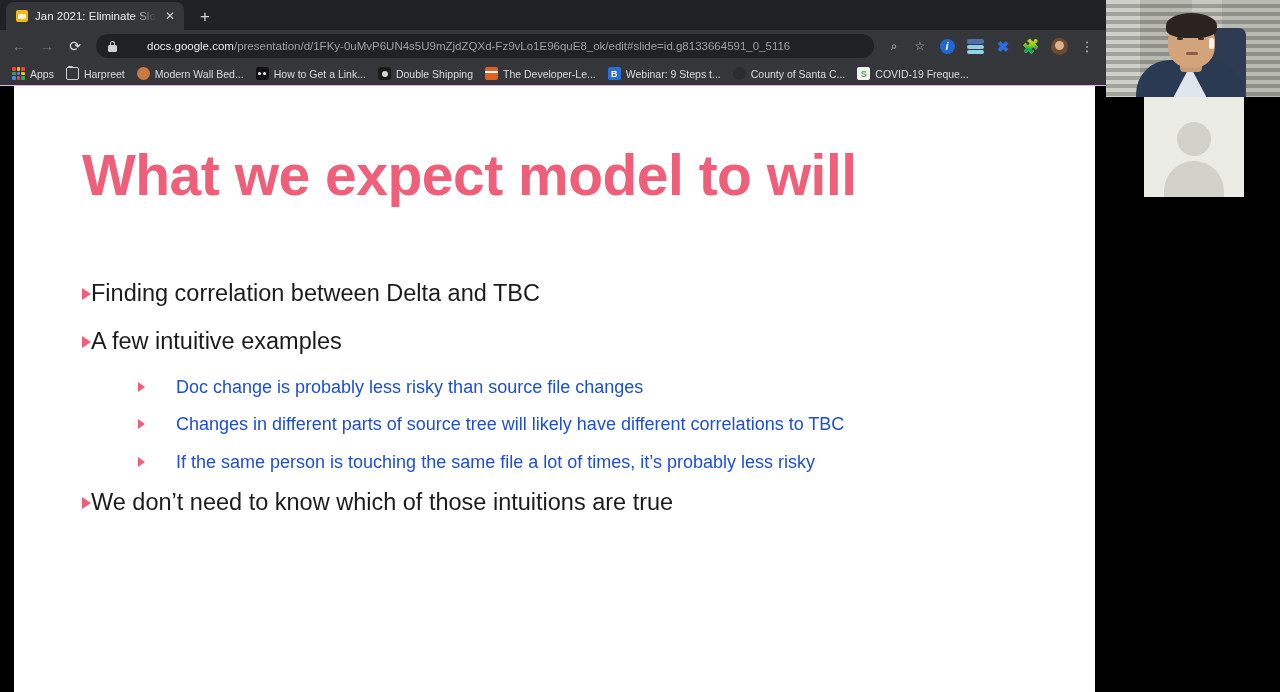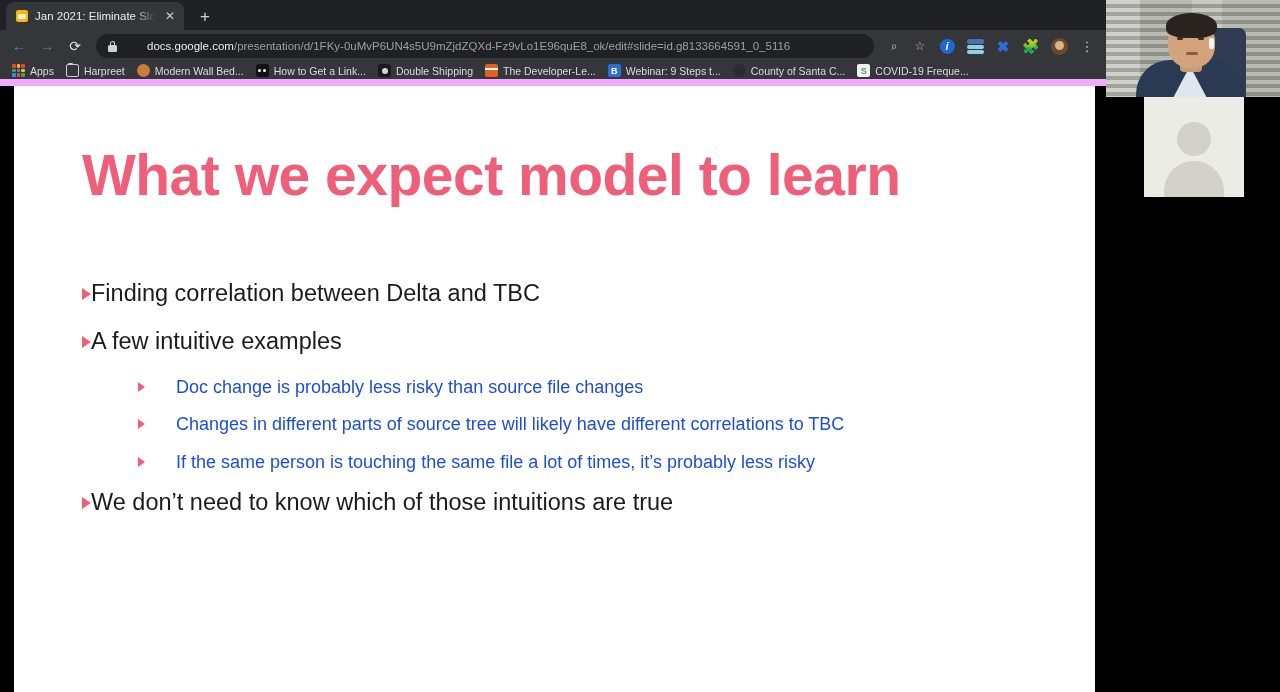--- a/index.html
+++ b/index.html
@@ -132,21 +132,21 @@
     width:9px; height:9px; border-radius:50%; background:#d8b38b;
   }
   .ico-dots { color:#cdd1d5; font-size:13px; line-height:1; letter-spacing:0; }
 
   
   .bookmarks {
     height:24px; width:100%;
     display:flex; align-items:center;
     background:#35363a;
     padding:0 6px;
-    border-bottom:7px solid #f0abfc;
+    border-bottom:1px solid #f0abfc;
   }
   .bm {
     display:flex; align-items:center; gap:5px;
     height:20px; padding:0 6px;
     border-radius:3px;
     font-size:10.5px; color:#dadce0; white-space:nowrap;
   }
   .bm-ico { flex:0 0 13px; width:13px; height:13px; position:relative; }
 
   .bmi-apps { display:grid; grid-template-columns:repeat(3,1fr); grid-template-rows:repeat(3,1fr); gap:1px; }
@@ -413,21 +413,21 @@
 
       <div class="bm">
         <span class="bm-ico" style="background:#f2f2f2;border-radius:2px;color:#4fa352;font-size:9px;display:flex;align-items:center;justify-content:center;font-weight:bold">S</span>
         <span>COVID-19 Freque...</span>
       </div>
 
     </div>
   </div>
 
   <div id="slide">
-    <div class="slide-title">What we expect model to learn</div>
+    <div class="slide-title">What we expect model to will</div>
 
     <div class="body-list">
 
       <div class="bullet lvl1">
         <span class="marker"></span>
         <span class="txt">Finding correlation between Delta and TBC</span>
       </div>
 
       <div class="bullet lvl1">
         <span class="marker"></span>

